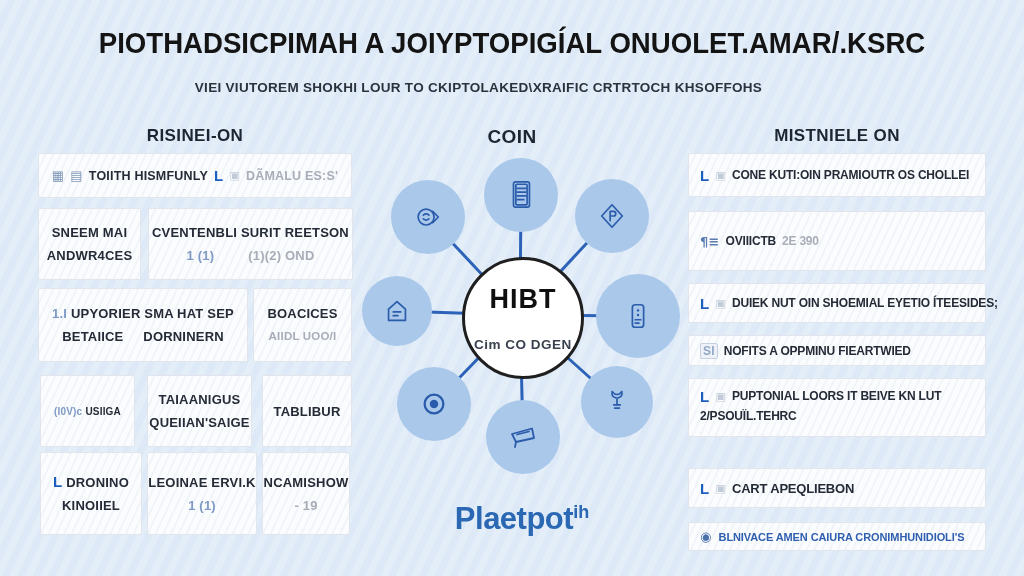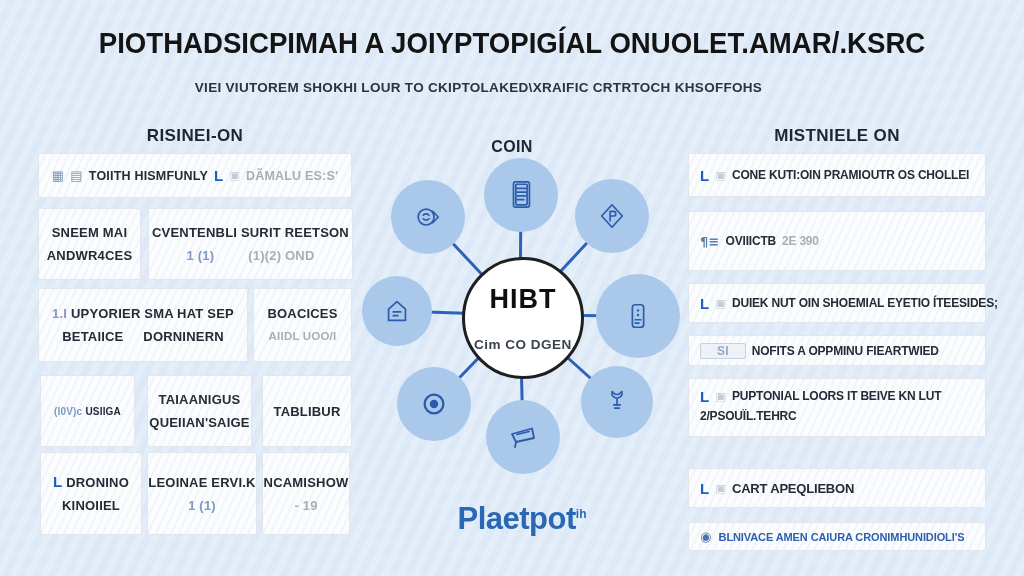--- a/index.html
+++ b/index.html
@@ -38,21 +38,21 @@
   .prefix-blue{color:#7f9ac4;}
   .licon{color:var(--accent-blue,#1d5fbf);font-weight:bold;font-size:15px;}
   .lbadge{color:#b9c3d2;font-size:11px;opacity:.85;}
   .glyph{font-family:"DejaVu Sans",sans-serif;}
   .stamp{color:#6a86ad;font-size:13px;opacity:.85;}
   .badges{display:flex;gap:34px;justify-content:center;}
   .spread{word-spacing:16px;}
   .rtext{font-size:12px;letter-spacing:-.2px;}
   .blue-text{color:#2f5fae;font-size:11px;letter-spacing:-.1px;}
   .icon-sq{color:#93a7c6;font-size:12px;border:1px solid #c6d2e2;border-radius:2px;
-    padding:0 16px;background:#eef2f8;font-weight:bold;}
+    padding:0 2px;background:#eef2f8;font-weight:bold;}
   
   #spokes{position:absolute;left:350px;top:150px;z-index:1;}
   #spokes line{stroke:var(--spoke-blue,#2c63b8);stroke-width:3;}
   .circle{
     position:absolute;border-radius:50%;background:var(--circle-fill,#a9c8ea);
     display:flex;align-items:center;justify-content:center;z-index:2;
   }
   .hub{
     position:absolute;left:462px;top:257px;width:116px;height:116px;border-radius:50%;
     background:#fff;border:3px solid var(--hub-border,#1f1f1f);z-index:3;
@@ -60,32 +60,32 @@
   }
   .hub-label{font-size:27px;font-weight:bold;color:#0f0f0f;letter-spacing:1px;line-height:30px;}
   .hub-sub{font-size:13.5px;font-weight:bold;color:#39424e;letter-spacing:.5px;margin-top:23px;}
   svg.icon{stroke:var(--icon-blue,#2b5cab);fill:none;stroke-width:1.8;
     stroke-linecap:round;stroke-linejoin:round;}
   svg.icon .fill{fill:var(--icon-blue,#2b5cab);stroke:none;}
   .logo{
     position:absolute;left:402px;top:501px;width:240px;text-align:center;
     font-size:31px;font-weight:bold;color:var(--logo-blue,#2a68b4);letter-spacing:-.5px;
   }
-  .logo sup{font-size:12px;letter-spacing:0;margin-top:12px;}
+  .logo sup{font-size:18px;letter-spacing:0;margin-top:12px;}
 </style>
 </head>
 <body>
 
 <div id="canvas">
 
   <div class="title">PIOTHADSICPIMAH A JOIYPTOPIGÍAL ONUOLET.AMAR/.KSRC</div>
   <div class="subtitle">VIEI VIUTOREM SHOKHI LOUR TO CKIPTOLAKED\XRAIFIC CRTRTOCH KHSOFFOHS</div>
 
   <div class="col-header" style="left:38px;top:126px;width:314px">RISINEI-ON</div>
-  <div class="col-header" style="left:400px;top:138px;width:224px;font-size:16px">COIN</div>
+  <div class="col-header" style="left:400px;top:126px;width:224px;font-size:19px">COIN</div>
   <div class="col-header" style="left:688px;top:126px;width:298px">MISTNIELE ON</div>
 
   <div class="box" style="left:38px;top:153px;width:314px;height:45px;font-size:12.5px">
     <div class="row">
       <span class="glyph stamp">▦</span>
       <span class="glyph stamp">▤</span>
       <span>TOIITH HISMFUNLY</span>
       <span class="licon">L</span>
       <span class="lbadge glyph">▣</span>
       <span class="faded">DÃMALU ES:S'</span>

